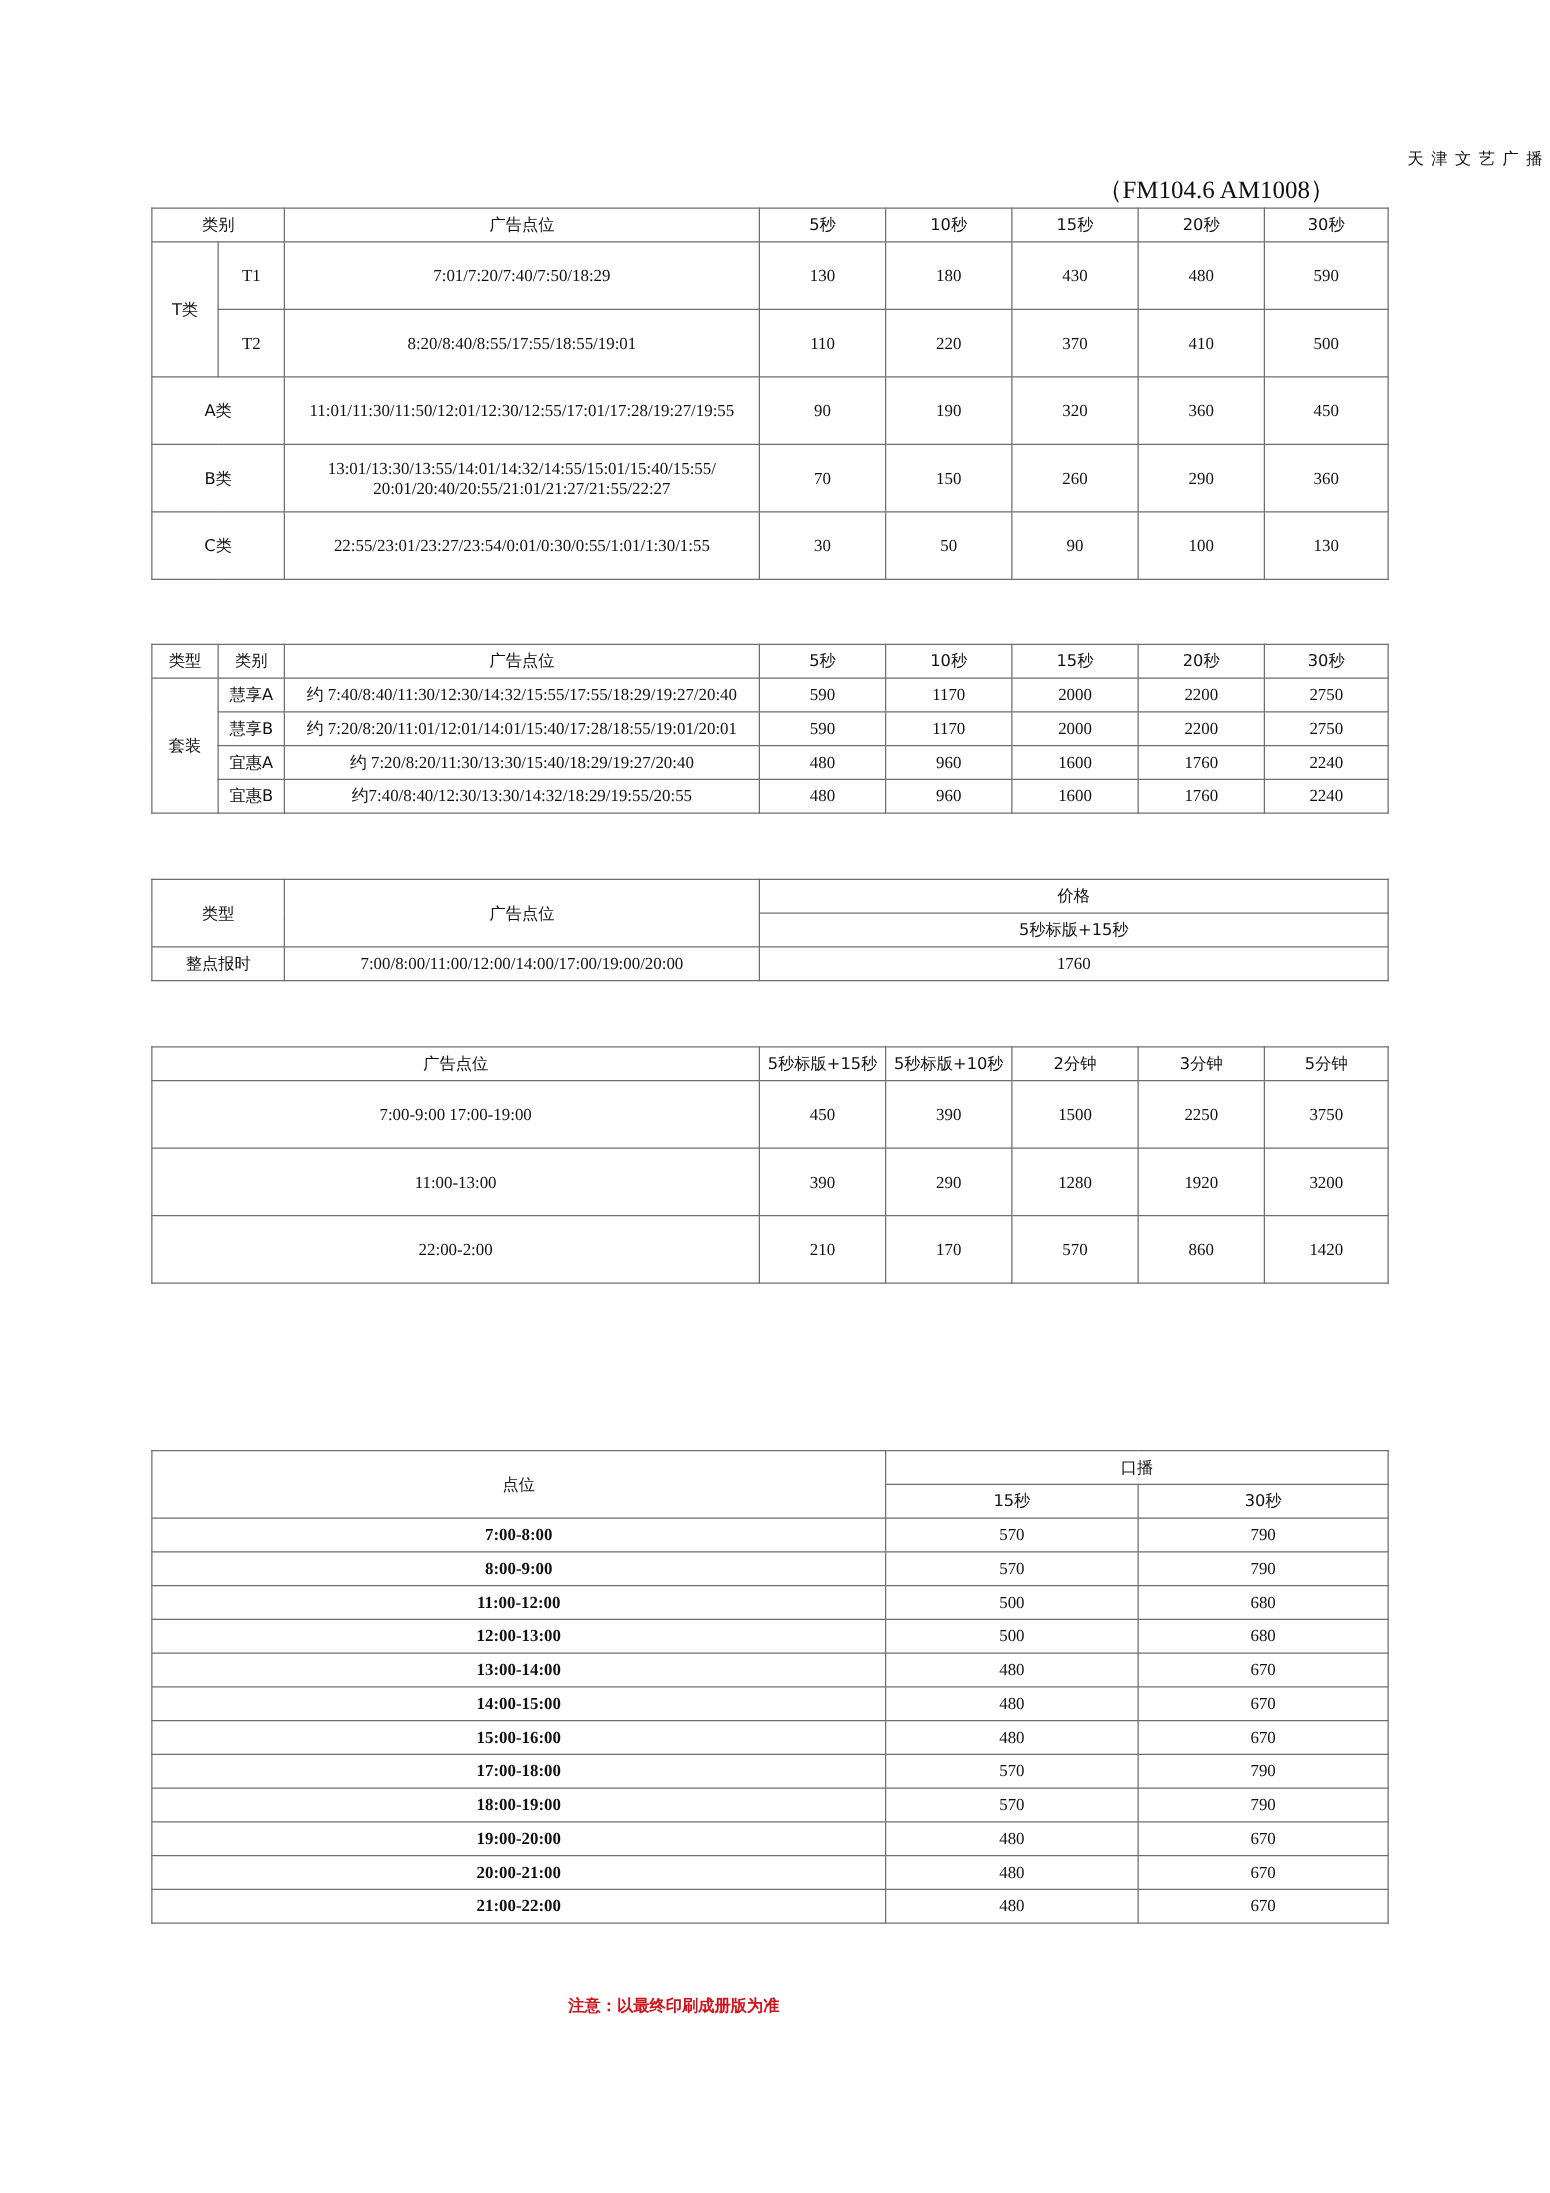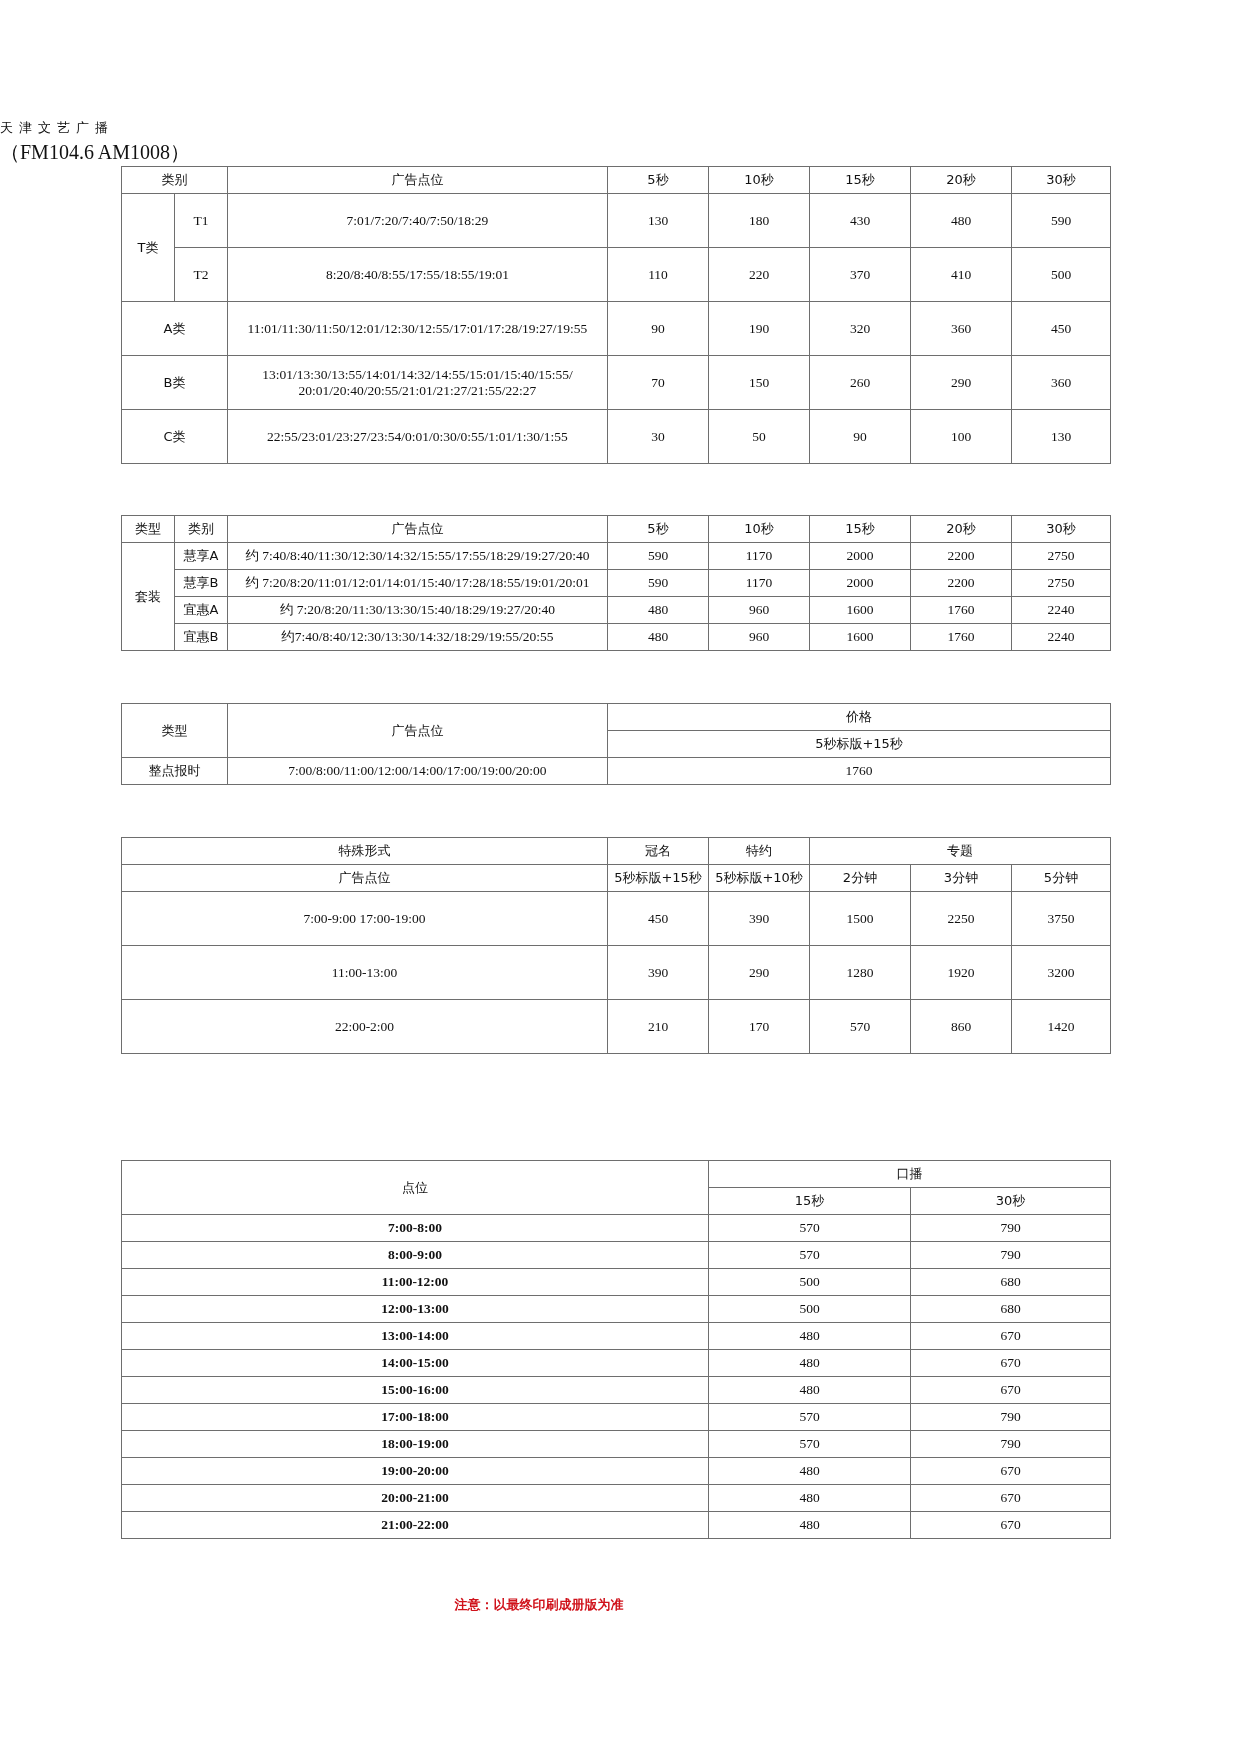--- a/index.html
+++ b/index.html
@@ -1,18 +1,18 @@
 <!DOCTYPE html>
 <html><head>
 <meta charset="utf-8">
 <style>
   html, body { margin: 0; padding: 0; background: #ffffff; }
   body { width: 1240px; height: 1754px; position: relative; font-family: "Liberation Serif", "DejaVu Serif", serif; color: #111; }
-  .title { position: absolute; left: 0; width: 1240px; text-align: left; top: 116px; font-size: 20px; letter-spacing: 6px; line-height: 24px; }
-  .subtitle { position: absolute; left: 0; width: 1068px; text-align: left; top: 140px; font-size: 20px; line-height: 24px; }
+  .title { position: absolute; left: 0; width: 1240px; text-align: right; top: 116px; font-size: 20px; letter-spacing: 6px; line-height: 24px; }
+  .subtitle { position: absolute; left: 0; width: 1068px; text-align: right; top: 140px; font-size: 20px; line-height: 24px; }
   table { position: absolute; left: 121px; width: 989px; border-collapse: collapse; table-layout: fixed; }
   td, th { border: 1.5px solid #6e6e6e; text-align: center; vertical-align: middle; padding: 0; font-weight: normal; font-size: 13.5px; }
   th { font-family: "DejaVu Sans", sans-serif; font-size: 13px; }
   .cjk { font-family: "DejaVu Sans", sans-serif; font-size: 13px; }
   .bold { font-weight: bold; }
   #t1 { top: 166px; }
   #t1 tr.h { height: 27px; }
   #t1 tr.r { height: 54px; }
   #t2 { top: 515px; }
   #t2 tr { height: 27px; }
@@ -192,26 +192,20 @@
 <table id="t4">
   <colgroup>
     <col style="width:486px">
     <col style="width:101px">
       <col style="width:101px">
       <col style="width:101px">
       <col style="width:101px">
       <col style="width:99px">
   </colgroup>
   <tbody>
-      <tr class="h">
-    <th>特殊形式</th>
-    <th>冠名</th>
-    <th>特约</th>
-    <th colspan="3">专题</th>
-  </tr>
   <tr class="h">
     <th>广告点位</th>
     <th>5秒标版+15秒</th>
     <th>5秒标版+10秒</th>
     <th>2分钟</th>
     <th>3分钟</th>
     <th>5分钟</th>
   </tr>
   <tr class="r">
     <td>7:00-9:00 17:00-19:00</td>

